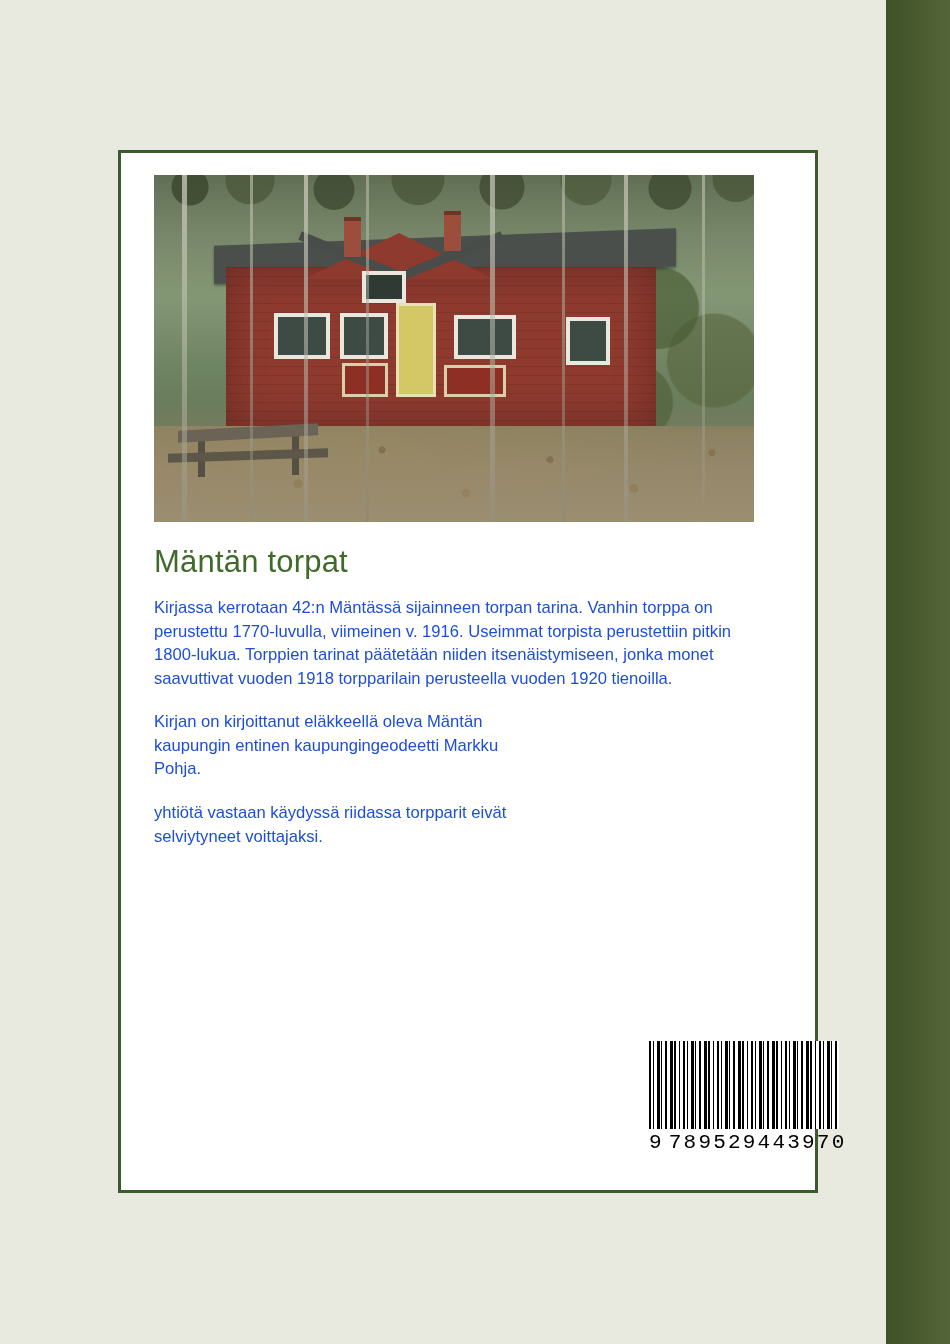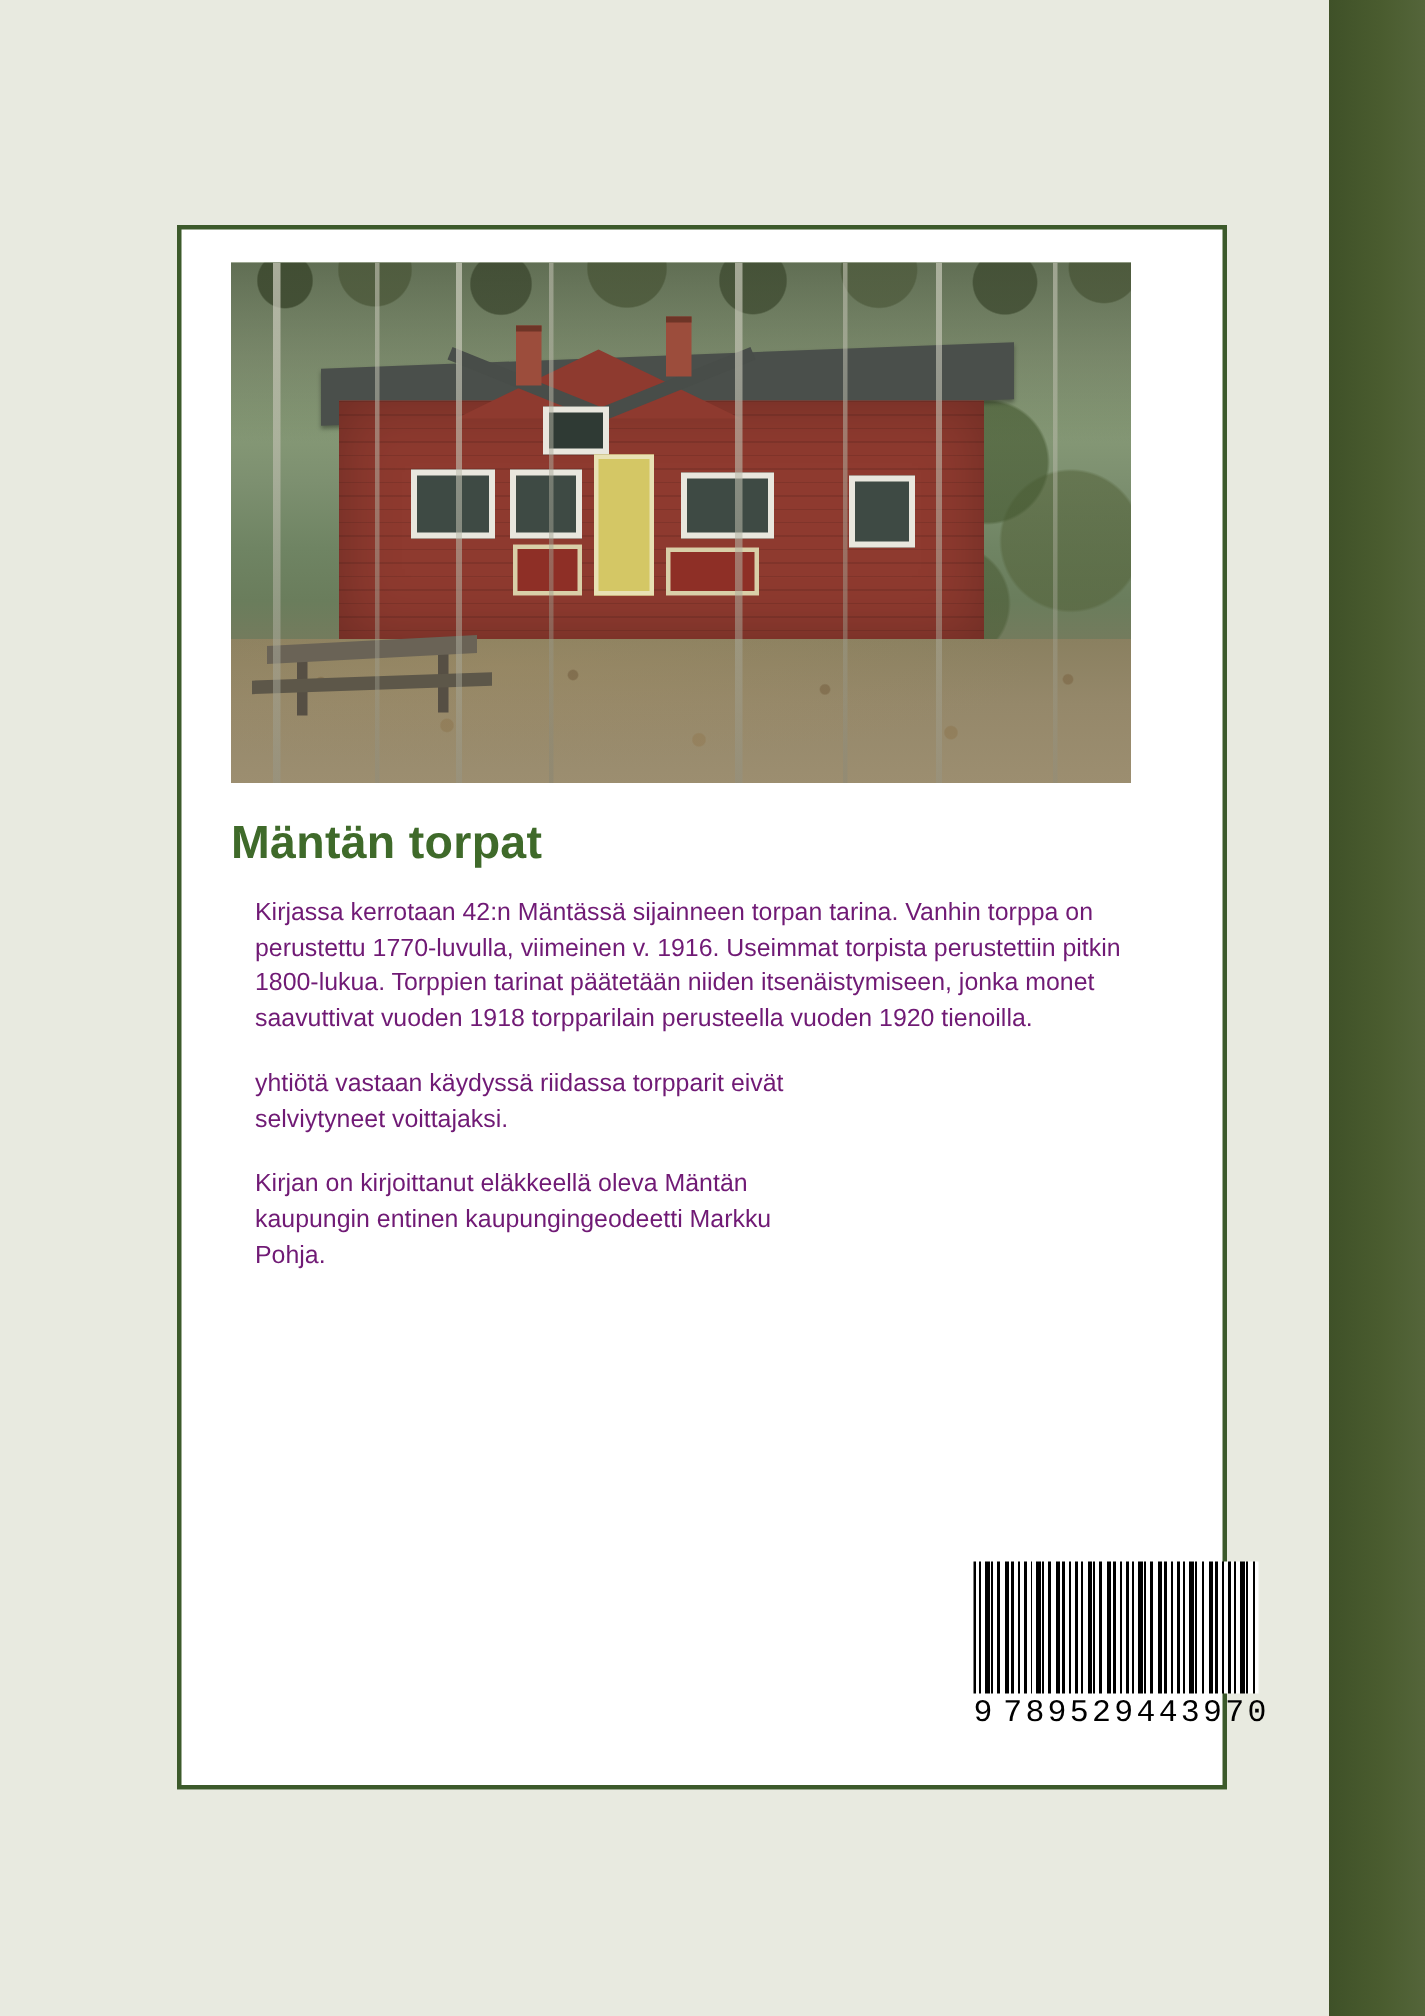--- a/index.html
+++ b/index.html
@@ -226,29 +226,29 @@
     background:
       radial-gradient(circle at 40% 30%, rgba(70,90,50,.65) 0 40px, transparent 42px),
       radial-gradient(circle at 75% 55%, rgba(85,100,60,.6) 0 46px, transparent 48px),
       radial-gradient(circle at 25% 75%, rgba(75,92,54,.6) 0 38px, transparent 40px);
   }
 
   
   .title {
     margin: 22px 0 16px 0;
     font-size: 31px;
-    font-weight: bold;
+    font-weight: normal;
     color: #3f6a2a;
     letter-spacing: .2px;
   }
   .body-copy p {
-    margin: 0 0 20px 16px;
+    margin: 0 0 20px 0;
     font-size: 16.6px;
     line-height: 1.42;
-    color: #701a75;
+    color: #1d4ed8;
   }
   .body-copy p:last-child { margin-bottom: 0; }
   .narrow { max-width: 372px; }
 
   
   .barcode-wrap {
     position: absolute;
     left: 528px;
     top: 888px;
     width: 190px;
@@ -311,22 +311,22 @@
       <div class="table-leg l2"></div>
       <div class="table-top"></div>
       <div class="bench"></div>
       <div class="trunks"></div>
     </div>
 
     <div class="title">Mäntän torpat</div>
 
     <div class="body-copy">
       <p>Kirjassa kerrotaan 42:n Mäntässä sijainneen torpan tarina. Vanhin torppa on perustettu 1770-luvulla, viimeinen v. 1916. Useimmat torpista perustettiin pitkin 1800-lukua. Torppien tarinat päätetään niiden itsenäistymiseen, jonka monet saavuttivat vuoden 1918 torpparilain perusteella vuoden 1920 tienoilla.</p>
+      <p class="narrow">Kirjan on kirjoittanut eläkkeellä oleva Mäntän kaupungin entinen kaupungingeodeetti Markku Pohja.</p>
       <p class="narrow">yhtiötä vastaan käydyssä riidassa torpparit eivät selviytyneet voittajaksi.</p>
-      <p class="narrow">Kirjan on kirjoittanut eläkkeellä oleva Mäntän kaupungin entinen kaupungingeodeetti Markku Pohja.</p>
     </div>
 
   </div>
 
   <div class="barcode-wrap">
     <div class="barcode-bars"></div>
     <div class="barcode-digits">
       <span class="lead">9</span><span>789529443970</span>
     </div>
   </div>

